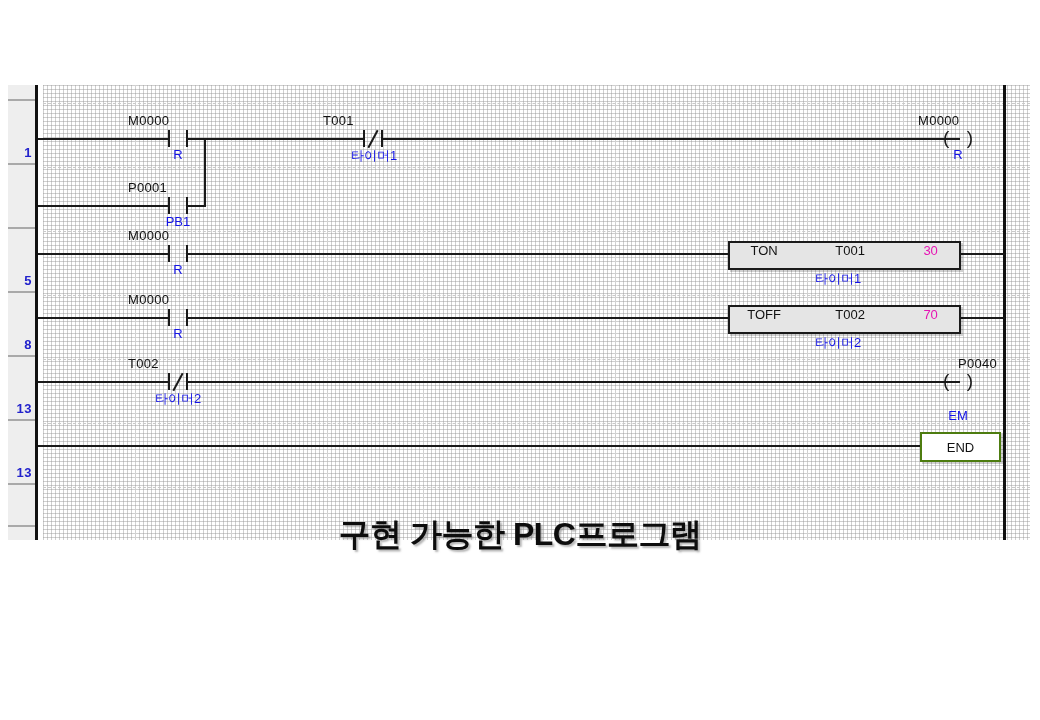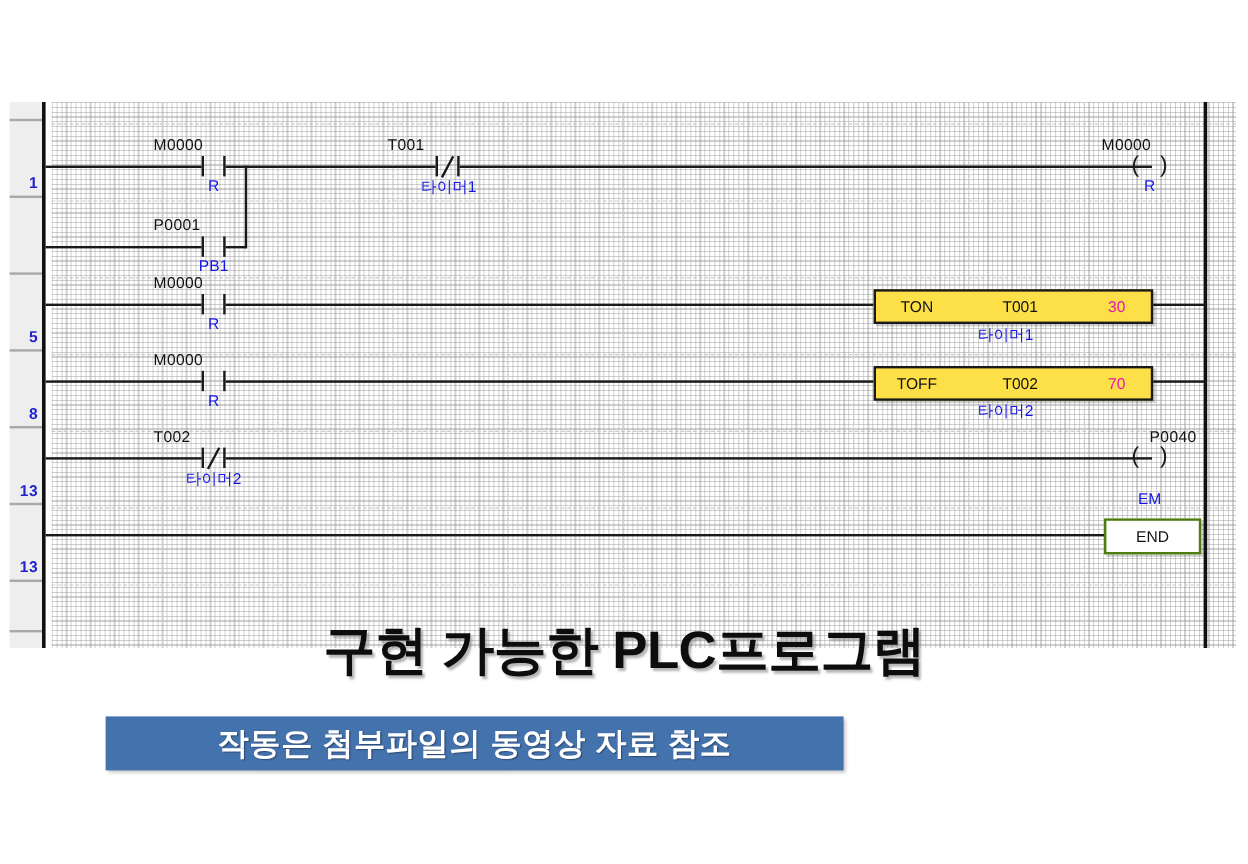--- a/index.html
+++ b/index.html
@@ -110,23 +110,23 @@
     font-size:19px; line-height:18px; color:#1a1a1a;
     font-family:"Liberation Sans", sans-serif;
   }
   .coil .p.l { left:0; }
   .coil .p.r { right:0; }
 
   
   .insbox {
     position:absolute;
     border:2px solid #1a1a1a;
-    background:#fde047;
+    background:#e5e5e5;
     box-shadow: 2px 2px 0 rgba(0,0,0,.18);
-    display:flex; align-items:center;
+    display:flex; 
   }
   .insbox .f {
     font-family:"Liberation Sans", sans-serif;
     font-size:13px; color:#111; text-align:center;
   }
   .insbox .f.op   { width:72px; }
   .insbox .f.tgt  { width:110px; }
   .insbox .f.val  { width:60px; color:#e616b4; }
   .endbox {
     position:absolute;
@@ -135,21 +135,21 @@
     display:flex; align-items:center; justify-content:center;
     font-family:"Liberation Sans", sans-serif;
     font-size:13px; color:#111;
   }
 
   
   #caption-main {
     position:absolute; left:0; top:513px; width:1040px;
     text-align:center;
     font-family:"Liberation Sans", sans-serif;
-    font-weight:700; font-size:44px; color:#0d0d0d;
+    font-weight:700; font-size:32px; color:#0d0d0d;
     letter-spacing:-0.5px;
     text-shadow: 2px 2px 2px rgba(120,120,120,.55);
   }
   #caption-banner {
     position:absolute; left:88px; top:597px;
     width:615px; height:45px;
     background:#4472ad;
     display:flex; align-items:center; justify-content:center;
     box-shadow: 2px 2px 3px rgba(0,0,0,.25);
   }
@@ -313,17 +313,14 @@
 
     <div>
       <div class="wire-h" style="left:30px; top:360px; width:882px"></div>
       <div class="endbox" style="left:912px; top:347px; width:77px; height:26px">END</div>
     </div>
 
   </div>
 
   <div id="caption-main">구현 가능한 PLC프로그램</div>
 
-  <div id="caption-banner">
-    <span class="txt">작동은 첨부파일의 동영상 자료 참조</span>
-  </div>
 
 </div>
 
 </body></html>

